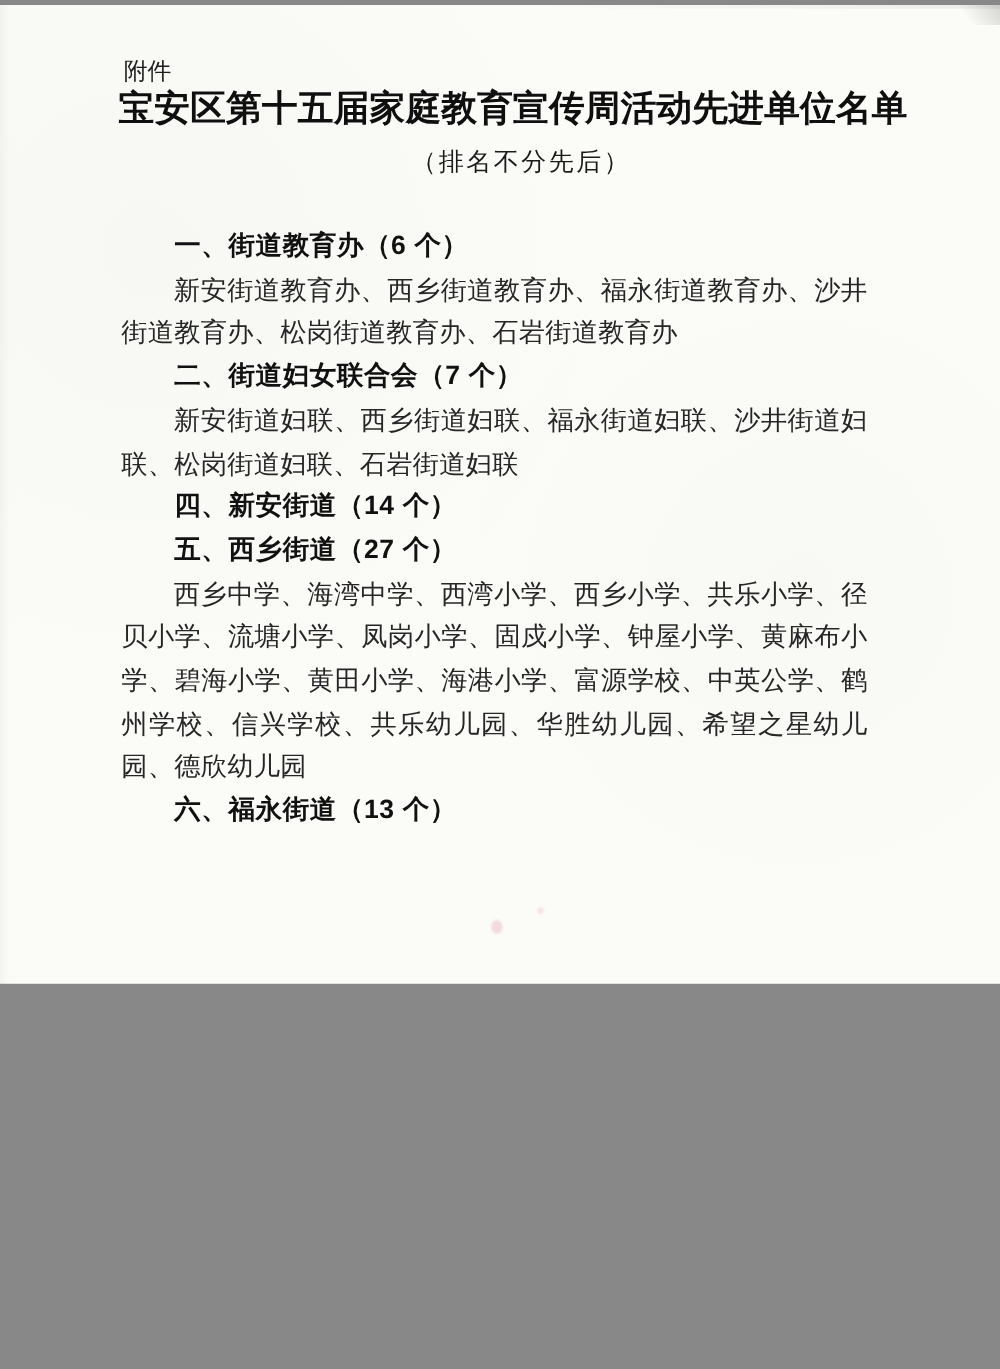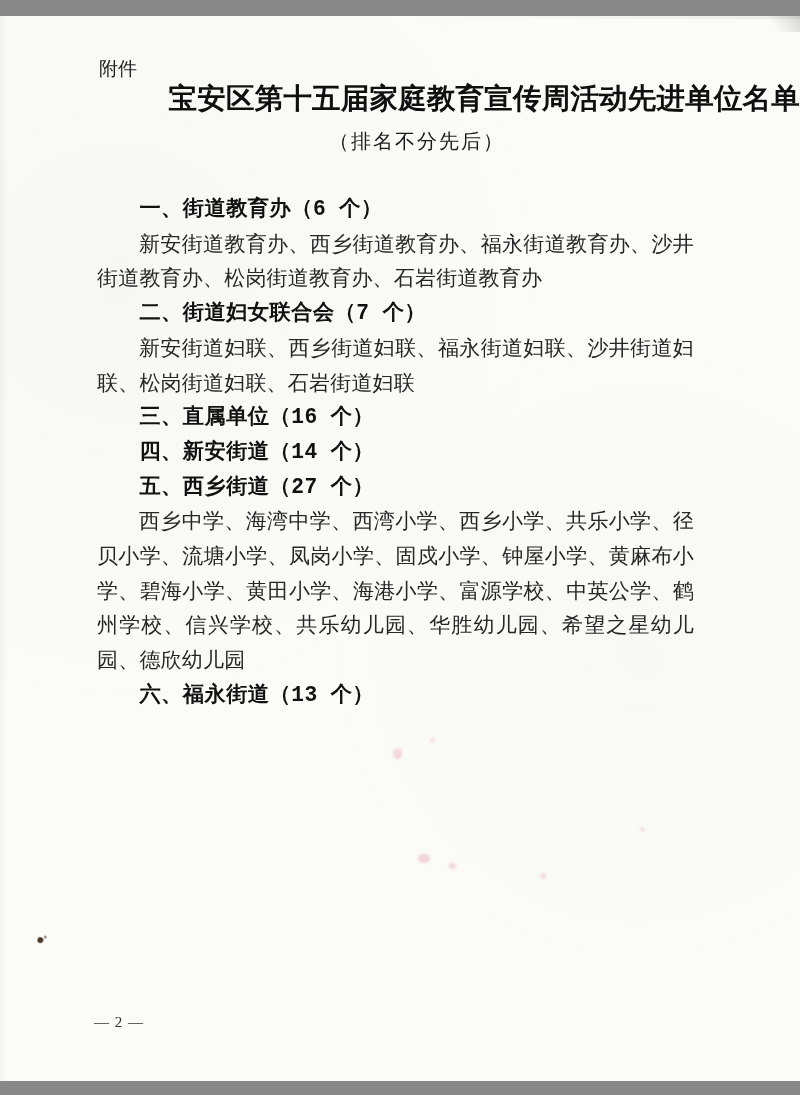--- a/index.html
+++ b/index.html
@@ -1,55 +1,55 @@
 <!DOCTYPE html>
 <html><head>
 <meta charset="utf-8">
 <style>
   html,body{margin:0;padding:0;background:#888;}
   .page{
     position:relative;
-    width:800px;height:1065px;
-    margin:16px auto;
+    width:800px;height:783px;
+    margin:4px auto;
     background:#fbfbf8;
     background-image:
       radial-gradient(circle at 15% 25%, rgba(0,0,0,0.015), transparent 45%),
       radial-gradient(circle at 80% 60%, rgba(0,0,0,0.012), transparent 40%),
       linear-gradient(90deg, rgba(0,0,0,0.03), rgba(0,0,0,0) 8px);
     overflow:hidden;
     font-family:"Liberation Serif","DejaVu Serif",serif;
     color:#232323;
   }
   .attachment{
     position:absolute;left:99px;top:40px;
     font-size:19px;color:#1e1e1e;
   }
   .title{
     position:absolute;left:0;right:0;top:64px;margin:0;
-    text-align:right;
+    text-align:center;
     font-size:28.5px;font-weight:bold;color:#0f0f0f;
     letter-spacing:0.2px;
     font-family:"Liberation Serif","DejaVu Serif",serif;
     padding-left:21px;
   }
   .subtitle{
     position:absolute;left:0;right:0;top:112px;
     text-align:center;
     font-size:20px;letter-spacing:2px;color:#1b1b1b;padding-left:34px;
   }
   .content{
     position:absolute;left:97px;top:176px;width:597px;
     font-size:21px;line-height:34.7px;
     text-align:justify;color:#262626;
   }
   .content section{margin:0;}
   .content h2{
     margin:0;
     font-size:21.2px;font-weight:bold;color:#111;
-    font-family:Liberation Mono, monospace;
+    font-family:Liberation Sans, sans-serif;
     text-indent:2em;line-height:34.7px;text-align:left;
     letter-spacing:0.5px;
   }
   .content p{
     margin:0;text-indent:2em;
     letter-spacing:0.2px;
   }
   .pagenum{
     position:absolute;left:94px;top:998px;
     font-size:15px;color:#2e2e2e;letter-spacing:1px;
@@ -101,21 +101,20 @@
       <h2>一、街道教育办（6 个）</h2>
       <p>新安街道教育办、西乡街道教育办、福永街道教育办、沙井街道教育办、松岗街道教育办、石岩街道教育办</p>
     </section>
 
     <section>
       <h2>二、街道妇女联合会（7 个）</h2>
       <p>新安街道妇联、西乡街道妇联、福永街道妇联、沙井街道妇联、松岗街道妇联、石岩街道妇联</p>
     </section>
 
     <section>
-      <h2>三、直属单位（16 个）</h2>
     </section>
 
     <section>
       <h2>四、新安街道（14 个）</h2>
     </section>
 
     <section>
       <h2>五、西乡街道（27 个）</h2>
       <p>西乡中学、海湾中学、西湾小学、西乡小学、共乐小学、径贝小学、流塘小学、凤岗小学、固戍小学、钟屋小学、黄麻布小学、碧海小学、黄田小学、海港小学、富源学校、中英公学、鹤州学校、信兴学校、共乐幼儿园、华胜幼儿园、希望之星幼儿园、德欣幼儿园</p>
     </section>

